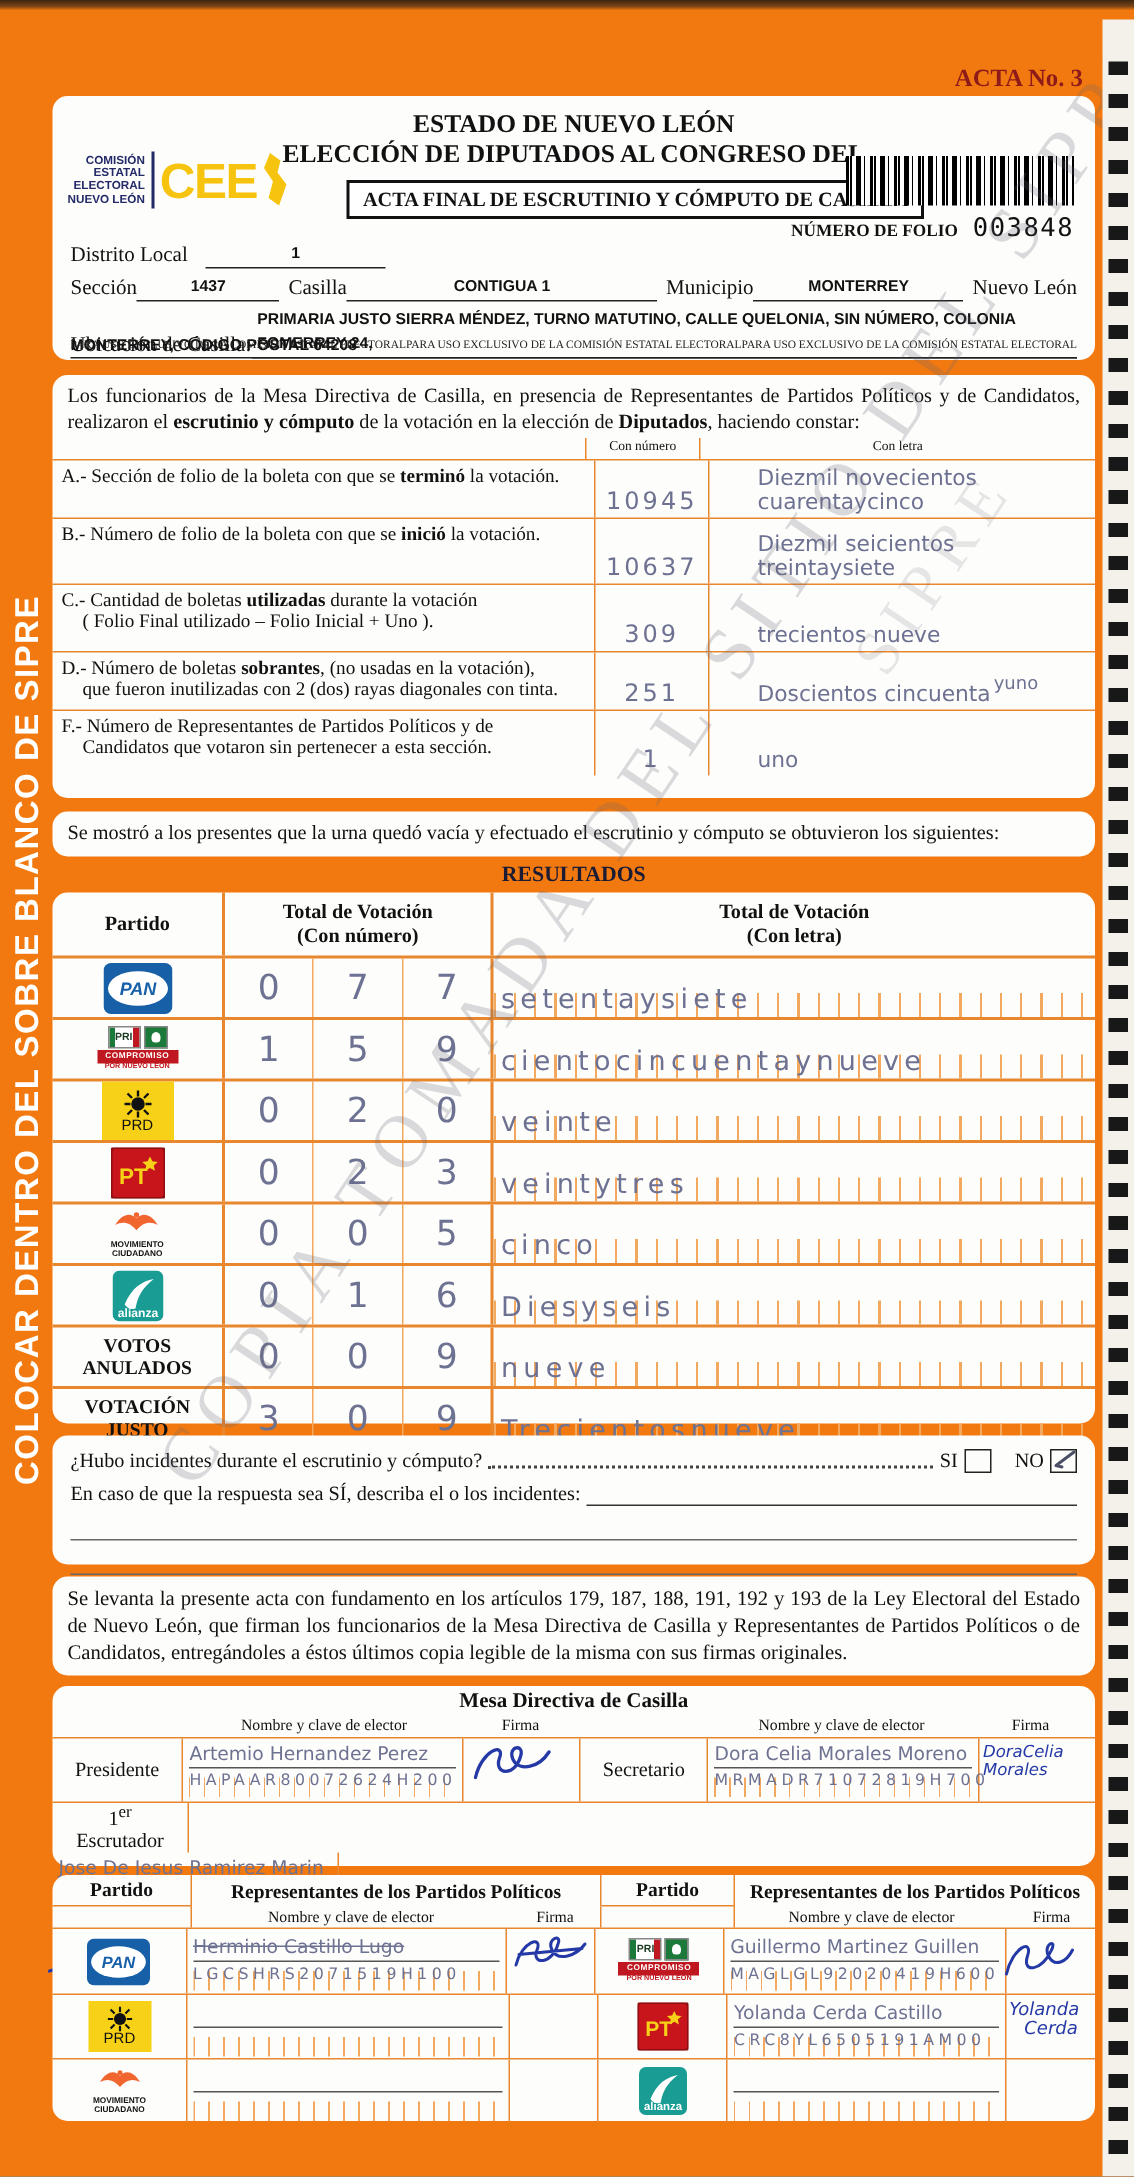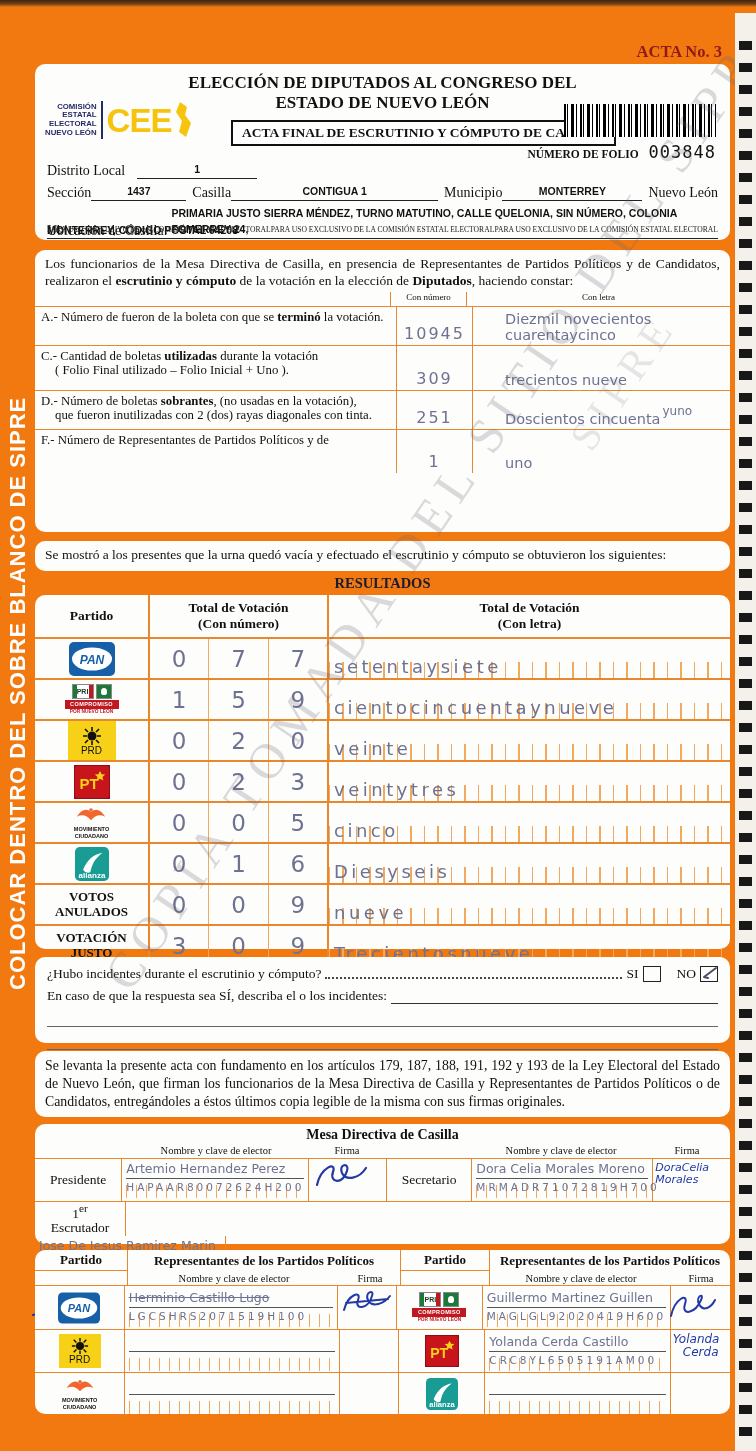--- a/index.html
+++ b/index.html
@@ -166,22 +166,22 @@
 <div class="page">
   <div class="topedge"></div>
   <div class="perforation">
       <div class="dashes"></div>
     </div>
   <div class="sidebar-text">COLOCAR DENTRO DEL SOBRE BLANCO DE SIPRE</div>
   <div class="acta-no">ACTA No.  3</div>
 
   <div class="card card-header">
     <div class="hdr-title">
+      <div>ESTADO DE NUEVO LEÓN</div>
       <div>ELECCIÓN DE DIPUTADOS AL CONGRESO DEL</div>
-      <div>ESTADO DE NUEVO LEÓN</div>
     </div>
     <div class="cee">
       <div class="cee-org">
         <div>COMISIÓN</div>
           <div>ESTATAL</div>
         <div>ELECTORAL</div>
           <div>NUEVO LEÓN</div>
       </div>
       <div class="cee-bar"></div>
       <div class="cee-acronym">CEE</div>
@@ -224,26 +224,35 @@
     <div class="sc-intro">
       <span>Los funcionarios de la Mesa Directiva de Casilla, en presencia de Representantes de Partidos Políticos y de Candidatos, realizaron el </span><b class="seg">escrutinio y cómputo</b><span> de la votación en la elección de </span><b class="seg">Diputados</b><span>, haciendo constar:</span>
     </div>
     <div class="sc-headrow">
       <div class="sp"></div>
       <div class="h1">Con número</div>
       <div class="h2">Con letra</div>
     </div>
 
     <div class="sc-row" style="height:38px;">
-      <div class="sc-label"><span>A.- Número de fueron de la boleta con que se </span><b class="seg">terminó</b><span> la votación.</span></div>
+      <div class="sc-label"><span>A.- Sección de folio de la boleta con que se </span><b class="seg">terminó</b><span> la votación.</span></div>
       <div class="sc-num">
           <span class="hw hw-num">10945</span>
         </div>
       <div class="sc-letra">
           <span class="hw hw-letra">Diezmil novecientos cuarentaycinco</span>
+        </div>
+    </div>
+    <div class="sc-row" style="height:43px;">
+      <div class="sc-label"><span>B.- Número de folio de la boleta con que se </span><b class="seg">inició</b><span> la votación.</span></div>
+      <div class="sc-num">
+          <span class="hw hw-num">10637</span>
+        </div>
+      <div class="sc-letra">
+          <span class="hw hw-letra">Diezmil seicientos treintaysiete</span>
         </div>
     </div>
     <div class="sc-row" style="height:44px;">
       <div class="sc-label"><span>C.- Cantidad de boletas </span><b class="seg">utilizadas</b><span> durante la votación</span>
         <div class="sc-l2">( Folio Final utilizado – Folio Inicial + Uno ).</div></div>
       <div class="sc-num">
           <span class="hw hw-num">309</span>
         </div>
       <div class="sc-letra">
           <span class="hw hw-letra">trecientos nueve</span>
@@ -255,21 +264,21 @@
       <div class="sc-num">
           <span class="hw hw-num">251</span>
         </div>
       <div class="sc-letra">
           <span class="hw hw-letra">Doscientos cincuenta</span>
           <span class="hw hw-sup">yuno</span>
         </div>
     </div>
     <div class="sc-row" style="height:43px;border-bottom:none;">
       <div class="sc-label"><span>F.- Número de Representantes de Partidos Políticos y de</span>
-        </div>
+        <div class="sc-l2">Candidatos que votaron sin pertenecer a esta sección.</div></div>
       <div class="sc-num">
           <span class="hw hw-num">1</span>
         </div>
       <div class="sc-letra">
           <span class="hw hw-letra">uno</span>
         </div>
     </div>
   </div>
 
   <div class="card card-urna">

